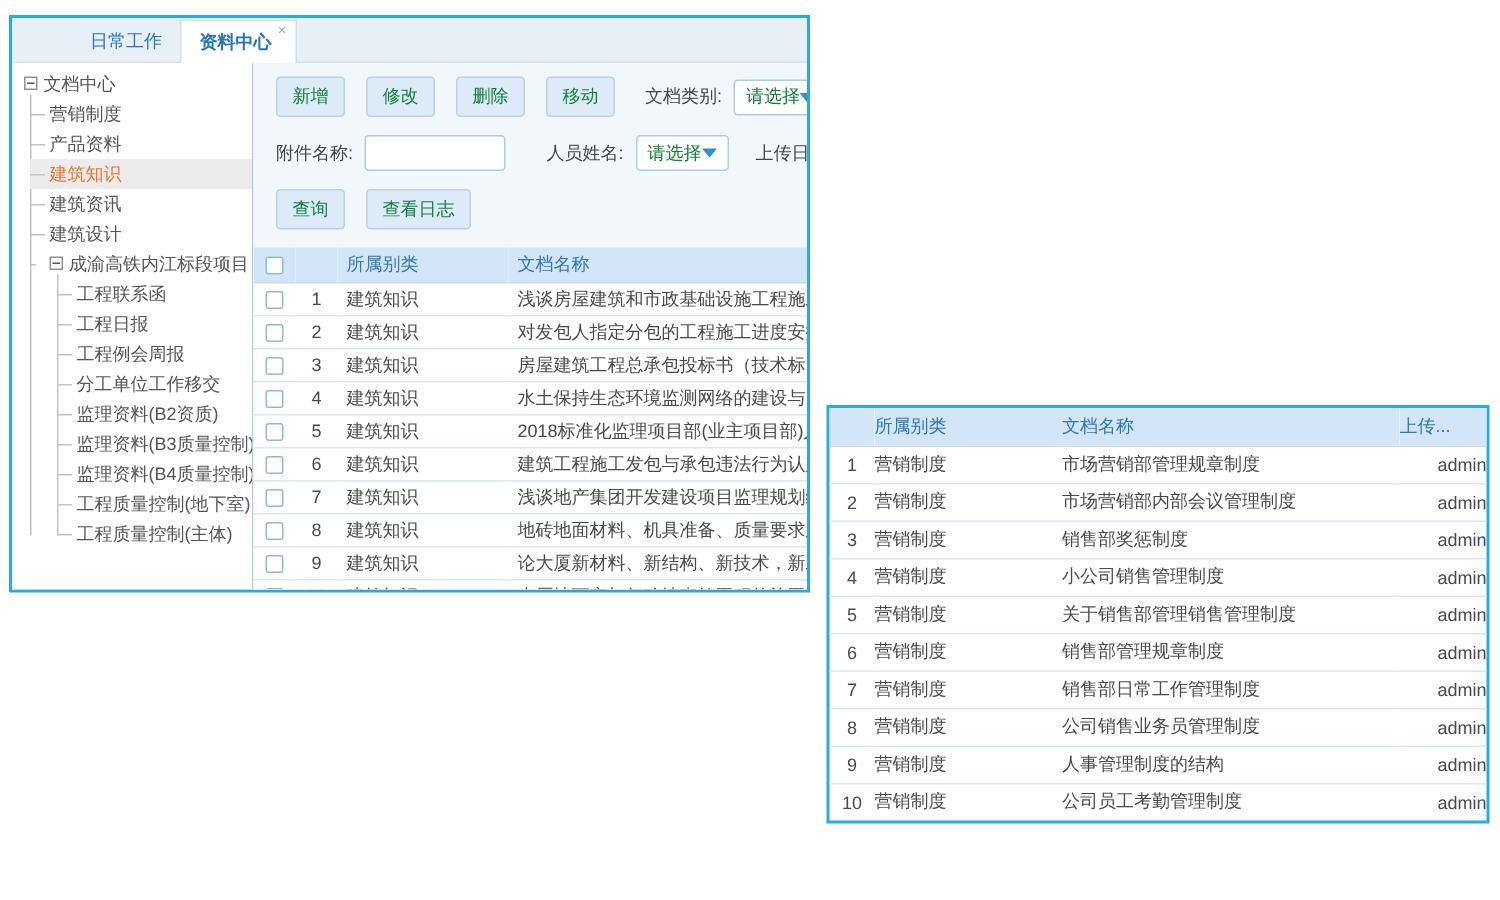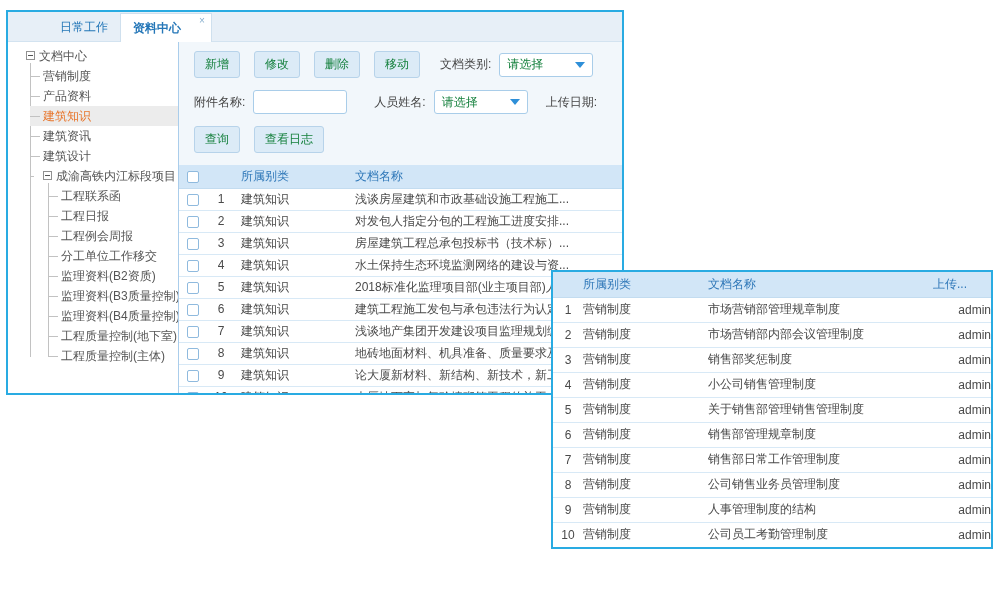--- a/index.html
+++ b/index.html
@@ -1,29 +1,29 @@
 <!DOCTYPE html>
 <html><head>
 <meta charset="utf-8">
 <style>
   * { margin:0; padding:0; box-sizing:border-box; }
   html,body { width:1000px; height:600px; background:#fff; font-family:"Liberation Sans","DejaVu Sans",sans-serif; }
   body { position:relative; overflow:hidden; font-size:12px; color:#4a4a4a; }
 
   
-  .win { position:absolute; left:6px; top:10px; width:618px; height:385px;
+  .win { position:absolute; left:6px; top:10px; width:534px; height:385px;
          border:2px solid #29abe2; background:#fff; overflow:hidden; }
   .tabbar { height:30px; background:#e7eff7; display:flex; align-items:flex-end;
             padding-left:40px; border-bottom:1px solid #d3e3f0; }
   .tab { padding:6px 12px 5px; color:#2577b8; cursor:default; position:relative; }
   .tab.active { background:#fff; font-weight:bold; border:1px solid #cfe0ee; border-bottom:none;
-                margin-bottom:-1px; padding-right:30px;font-family:Liberation Mono, monospace; }
+                margin-bottom:-1px; padding-right:16px;font-family:Liberation Mono, monospace; }
   .tab-close { position:absolute; top:2px; right:6px; font-size:10px; color:#8ab0cf; font-weight:normal; }
 
-  .content { display:flex; height:351px;padding-left:10px; }
+  .content { display:flex; height:351px; }
 
   
   .tree { width:161px; border-right:1px solid #aacdeb; padding:4px 0 0 8px; overflow:hidden;
           line-height:20px; color:#555; background:#fff; }
   .exp { display:inline-block; width:9px; height:9px; border:1px solid #919191; background:#fff;
          vertical-align:middle; margin-right:4px; position:relative; top:-1px; }
   .exp::after { content:""; display:block; width:5px; border-top:1px solid #555; margin:3px auto 0; }
   .children { position:relative; margin-left:4px; }
   .children::before { content:""; position:absolute; left:0; top:-3px; bottom:9px; border-left:1px solid #c2c2c2; }
   .tnode { position:relative; padding-left:13px; white-space:nowrap; cursor:default; }

